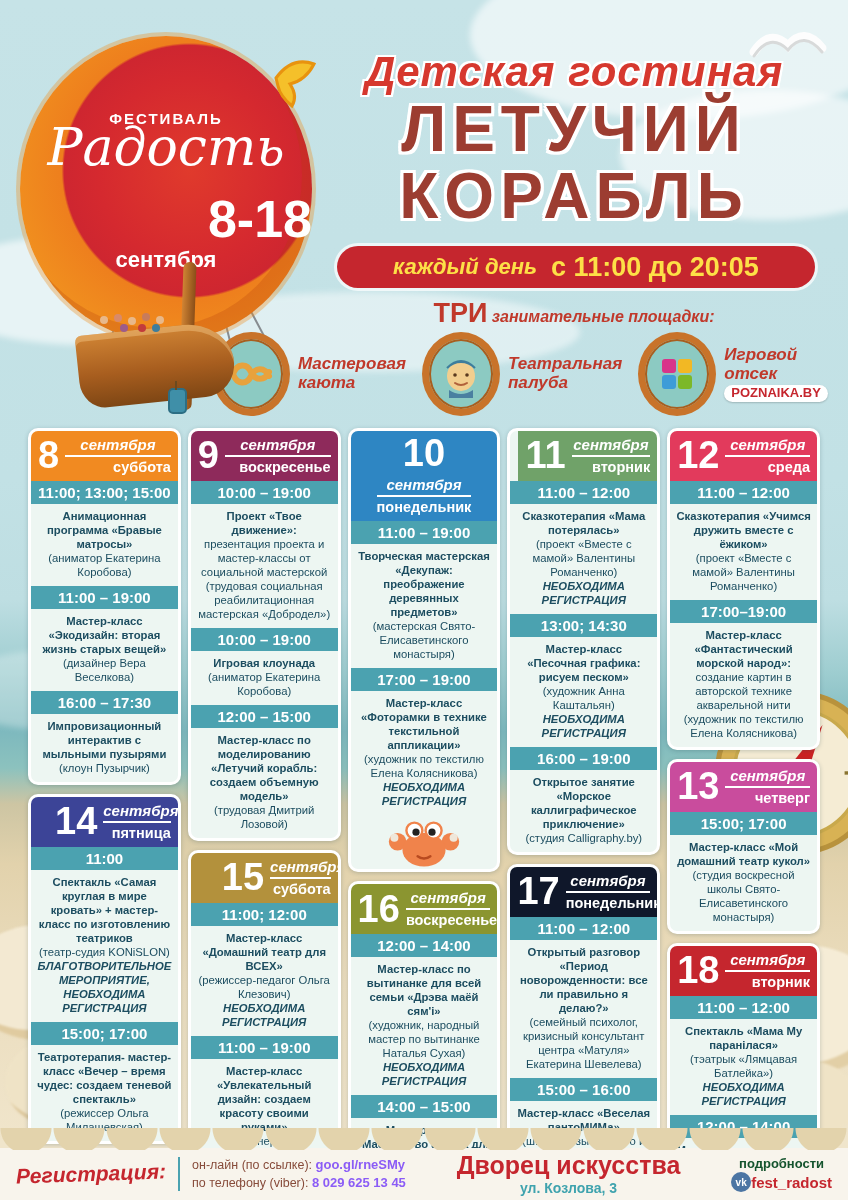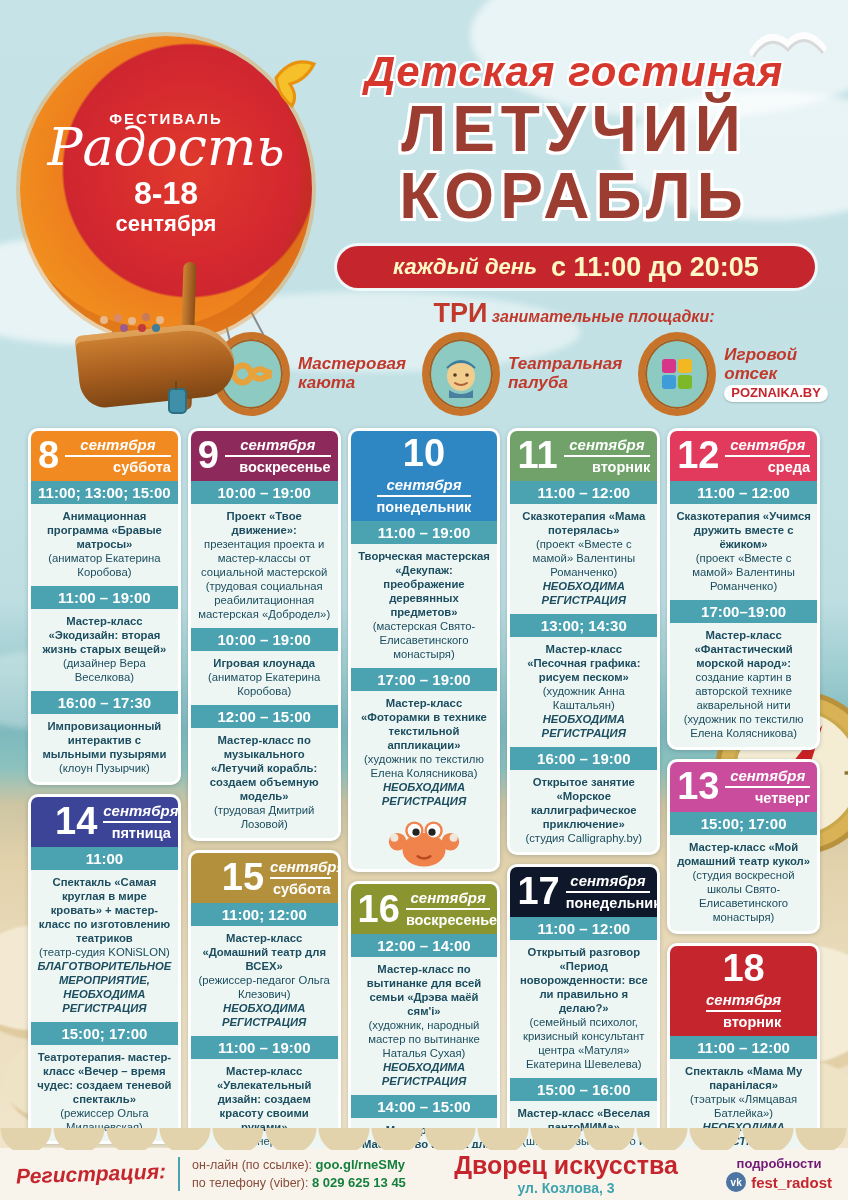--- a/index.html
+++ b/index.html
@@ -16,41 +16,41 @@
 
   
   .balloon{
     position:absolute;left:20px;top:36px;width:292px;height:306px;border-radius:50%;
     background:radial-gradient(circle at 58% 44%, #E03A2C 0%, #D5292F 38%, #CE2630 52%, #EE7F1D 53%, #F1921F 78%, #E77C14 100%);
     box-shadow:inset -10px -14px 0 rgba(180,60,10,.25), 0 0 0 4px rgba(238,140,30,.35);
     color:#fff;text-align:center;z-index:2;
   }
   .balloon-festival{margin-top:74px;font-size:15px;letter-spacing:2px;font-weight:bold;}
   .balloon-name{font-family:"DejaVu Serif","Liberation Serif",serif;font-style:italic;font-size:52px;line-height:1;margin-top:-6px;}
-  .balloon-dates{font-size:32px;font-weight:800;line-height:1;margin-top:4px;}
+  .balloon-dates{font-size:52px;font-weight:800;line-height:1;margin-top:20px;text-align:right;}
   .balloon-month{font-size:22px;font-weight:bold;margin-top:2px;}
   .rope{position:absolute;background:#878C90;width:2px;z-index:1;}
   .mast{position:absolute;left:181px;top:262px;width:13px;height:148px;background:linear-gradient(90deg,#D08434,#8A4E18);border-radius:6px;transform:rotate(2deg);z-index:3;}
   .hull{position:absolute;left:78px;top:328px;width:156px;height:74px;z-index:3;
     background:linear-gradient(180deg,#D08434 0%,#A85E1F 55%,#7E4614 100%);
     border-radius:12px 90px 60px 48px / 12px 78px 62px 52px;transform:rotate(-6deg);
     box-shadow:inset 0 6px 0 rgba(255,220,160,.35);}
   .crowd{position:absolute;left:100px;top:316px;width:8px;height:8px;border-radius:50%;background:#E8B88A;z-index:3;
     box-shadow:14px -2px 0 #D98A6A,28px 1px 0 #E8B88A,42px -3px 0 #C77B5B,56px 0 0 #E8B88A,20px 8px 0 #9C5C8A,38px 8px 0 #C23B3B,52px 8px 0 #3E7D9C;}
   .lantern{position:absolute;left:168px;top:388px;width:15px;height:22px;background:#3F8FA8;border:2px solid #2C6E84;border-radius:5px;z-index:3;}
   .lantern:before{content:"";position:absolute;left:5px;top:-9px;width:2px;height:9px;background:#6B4A20;}
 
   
   .outline-sm{text-shadow:-2px -2px 0 #fff,2px -2px 0 #fff,-2px 2px 0 #fff,2px 2px 0 #fff,0 -2px 0 #fff,0 2px 0 #fff,-2px 0 0 #fff,2px 0 0 #fff;}
   .outline-lg{text-shadow:-3px -3px 0 #fff,3px -3px 0 #fff,-3px 3px 0 #fff,3px 3px 0 #fff,0 -3px 0 #fff,0 3px 0 #fff,-3px 0 0 #fff,3px 0 0 #fff;}
   .title-block{position:absolute;left:330px;top:48px;width:488px;text-align:center;z-index:2;}
   .title-line1{font-size:42px;font-weight:800;font-style:italic;color:#D6382E;letter-spacing:1px;}
   .title-line2,.title-line3{font-size:64px;font-weight:800;color:#9C3D31;letter-spacing:6px;line-height:1.05;}
   .hours-pill{position:absolute;left:337px;top:246px;width:478px;height:42px;background:#C5262E;border-radius:26px;
-    color:#fef9c3;display:flex;align-items:center;justify-content:center;gap:14px;z-index:2;box-shadow:0 0 0 3px rgba(255,255,255,.7);}
+    color:#fde047;display:flex;align-items:center;justify-content:center;gap:14px;z-index:2;box-shadow:0 0 0 3px rgba(255,255,255,.7);}
   .hours-prefix{font-size:22px;font-weight:800;font-style:italic;}
   .hours-times{font-size:27px;font-weight:800;}
   .venues-heading{position:absolute;left:330px;top:298px;width:488px;text-align:center;font-weight:800;z-index:2;color:#C0392B;}
   .venues-heading .accent{font-size:27px;}
   .venues-heading .rest{font-size:16px;font-style:italic;}
 
   
   .venues{position:absolute;left:212px;top:332px;width:620px;display:flex;gap:16px;z-index:2;}
   .venue{display:flex;align-items:center;gap:8px;}
   .medallion{width:64px;height:70px;border-radius:50%;background:#8CCAC2;border:7px solid #C8732A;box-shadow:inset 0 0 0 2px #A85E1F;
@@ -87,27 +87,27 @@
 
   
   .scallops{position:absolute;left:0;bottom:50px;width:100%;height:22px;z-index:5;
     background-image:radial-gradient(circle at 26px 0px, #E3D3AC 25px, rgba(0,0,0,0) 26px);
     background-size:53px 22px;background-repeat:repeat-x;}
   .footer{position:absolute;left:0;bottom:0;width:100%;height:52px;background:#F8F4EC;z-index:4;
     display:flex;align-items:center;padding:0 16px;box-sizing:border-box;gap:12px;}
   .reg-label{color:#C5262E;font-weight:800;font-style:italic;font-size:21px;transform:rotate(-2deg);flex:0 0 auto;}
   .footer-divider{width:2px;height:34px;background:#4BA2B0;flex:0 0 auto;}
   .contact-lines{font-size:12.5px;color:#874B3A;line-height:1.4;flex:0 0 auto;}
-  .contact-lines b{color:#15803d;font-size:13px;}
+  .contact-lines b{color:#8b5cf6;font-size:13px;}
   .venue-block{flex:1;text-align:center;}
   .venue-name{color:#C5262E;font-weight:800;font-size:25px;line-height:1;}
   .venue-address{color:#3FA3AE;font-weight:700;font-size:14px;margin-top:2px;}
   .details-block{flex:0 0 auto;text-align:center;}
-  .details-label{color:#701a75;font-weight:800;font-size:13px;}
-  .vk-row{display:flex;align-items:center;gap:5px;justify-content:center;margin-top:1px;}
+  .details-label{color:#14532d;font-weight:800;font-size:13px;}
+  .vk-row{display:flex;align-items:center;justify-content:center;margin-top:1px;}
   .vk-circle{width:20px;height:20px;border-radius:50%;background:#4C75A3;color:#fff;font-weight:800;font-size:10px;
     display:flex;align-items:center;justify-content:center;}
   .vk-handle{color:#C5262E;font-weight:800;font-size:15px;}
 
   .bird{position:absolute;z-index:2;}
 </style>
 </head>
 <body>
 
 <div class="poster">
@@ -267,21 +267,21 @@
             <div class="ev-title">Проект «Твое движение»:</div>
             <div class="ev-detail">презентация проекта и мастер-классы от социальной мастерской (трудовая социальная реабилитационная мастерская «Добродел»)</div>
           </div>
           <div class="event-time">10:00 – 19:00</div>
           <div class="event-body">
             <div class="ev-title">Игровая клоунада</div>
             <div class="ev-detail">(аниматор Екатерина Коробова)</div>
           </div>
           <div class="event-time">12:00 – 15:00</div>
           <div class="event-body">
-            <div class="ev-title">Мастер-класс по музыкального «Летучий корабль: создаем объемную модель»</div>
+            <div class="ev-title">Мастер-класс по моделированию «Летучий корабль: создаем объемную модель»</div>
             <div class="ev-detail">(трудовая Дмитрий Лозовой)</div>
           </div>
         </section>
         <section class="day-card">
           <header class="day-header" style="background: rgb(179, 145, 60); padding-left: 31px;">
             <div class="day-number">15</div>
             <div class="day-header-right">
               <div class="day-month">сентября</div>
               <div class="day-weekday">суббота</div>
             </div>
@@ -353,21 +353,21 @@
           <div class="event-time">14:00 – 15:00</div>
           <div class="event-body">
             <div class="ev-title">Мастер-класс «Мастерство актера для детей»</div>
             <div class="ev-detail">(школа-студия «Артбум» театрального агентства Ольги Головчик)</div>
             <div class="ev-note">НЕОБХОДИМА РЕГИСТРАЦИЯ</div>
           </div>
         </section>
       </div>
     <div class="col" data-col="3">
         <section class="day-card">
-          <header class="day-header" style="background: rgb(112, 162, 105);">
+          <header class="day-header" style="background: rgb(112, 162, 105); margin-left: 8px;">
             <div class="day-number">11</div>
             <div class="day-header-right">
               <div class="day-month">сентября</div>
               <div class="day-weekday">вторник</div>
             </div>
           </header>
           <div class="event-time">11:00 – 12:00</div>
           <div class="event-body">
             <div class="ev-title">Сказкотерапия «Мама потерялась»</div>
             <div class="ev-detail">(проект «Вместе с мамой» Валентины Романченко)</div>
@@ -434,21 +434,21 @@
               <div class="day-weekday">четверг</div>
             </div>
           </header>
           <div class="event-time">15:00; 17:00</div>
           <div class="event-body">
             <div class="ev-title">Мастер-класс «Мой домашний театр кукол»</div>
             <div class="ev-detail">(студия воскресной школы Свято-Елисаветинского монастыря)</div>
           </div>
         </section>
         <section class="day-card">
-          <header class="day-header" style="background: rgb(197, 38, 46); flex-direction: column;">
+          <header class="day-header" style="background: rgb(197, 38, 46);">
             <div class="day-number">18</div>
             <div class="day-header-right">
               <div class="day-month">сентября</div>
               <div class="day-weekday">вторник</div>
             </div>
           </header>
           <div class="event-time">11:00 – 12:00</div>
           <div class="event-body">
             <div class="ev-title">Спектакль «Мама Му паранілася»</div>
             <div class="ev-detail">(тэатрык «Лямцавая Батлейка»)</div>

